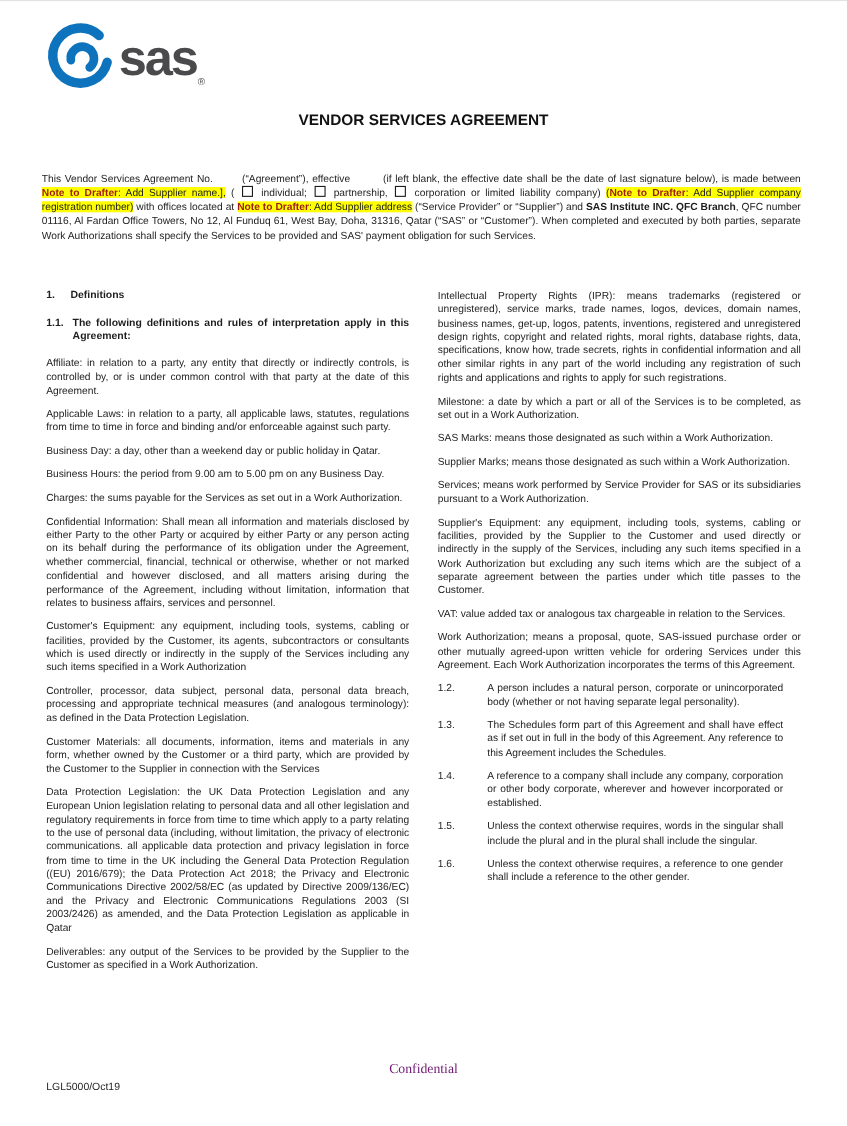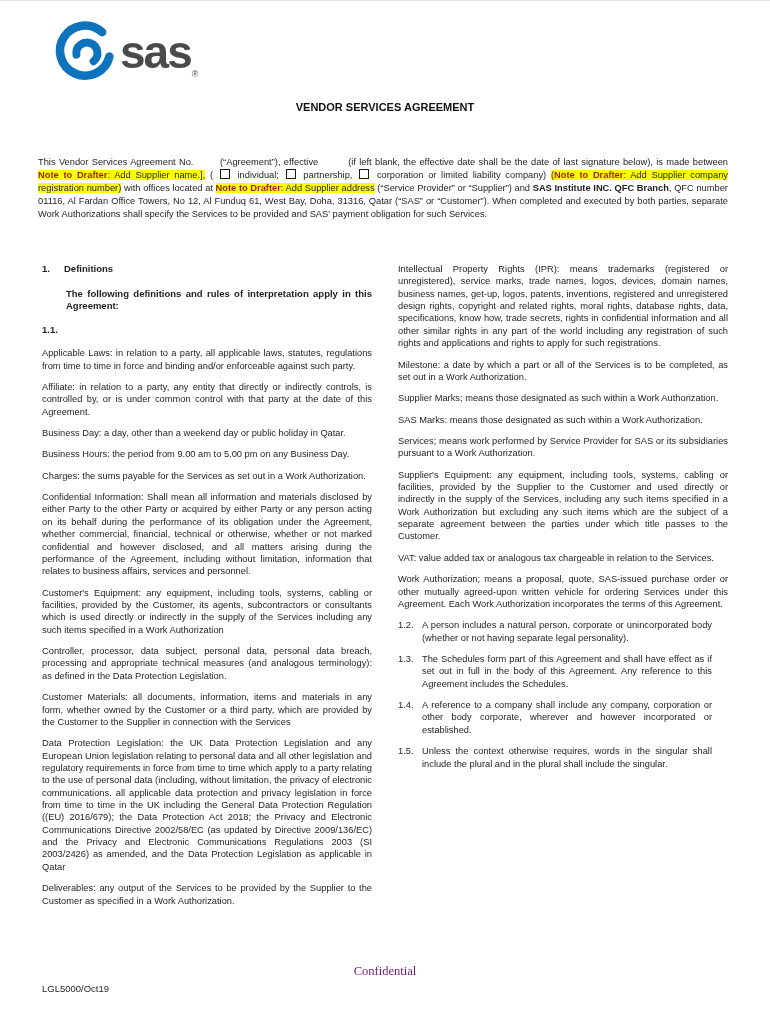--- a/index.html
+++ b/index.html
@@ -3,45 +3,45 @@
 <meta charset="utf-8">
 <style>
   html,body{margin:0;padding:0;}
   body{
     width:770px;height:1024px;background:#ffffff;
     font-family:"Liberation Sans", sans-serif;color:#1e1e1e;
     -webkit-font-smoothing:antialiased;
   }
   .page{position:relative;width:770px;height:1024px;overflow:hidden;background:#fff;border-top:1px solid #e3e3e3;}
   
-  .logo{position:absolute;top:18px;left:52px;display:flex;align-items:center;text-align:right;}
+  .logo{position:absolute;top:18px;left:40px;display:flex;align-items:center;text-align:right;}
   .logo svg{display:block;}
   .logo-text{font-size:46px;font-weight:bold;color:#4a4a4c;letter-spacing:-2px;line-height:1;margin-left:2px;}
   .logo-reg{font-size:9px;color:#4a4a4c;align-self:flex-end;margin:0 0 6px 1px;}
   
   .title{position:absolute;top:100px;left:0;right:0;margin:0;text-align:center;
-    font-size:11px;font-weight:bold;color:#111;}
+    font-size:14px;font-weight:bold;color:#111;}
   
   .intro{position:absolute;top:155px;left:38px;right:42px;margin:0;
     font-size:9.3px;line-height:1.4;text-align:justify;}
   .bold{font-weight:bold;}
   .hl{background:#ffff00;}
   .hl-bold{background:#ffff00;font-weight:bold;color:#9e1b1b;}
   .checkbox{display:inline-block;width:8px;height:8px;border:1px solid #1a1a1a;
     vertical-align:-1px;margin:0 3px 0 2px;background:#fff;}
   
   .columns{position:absolute;top:262px;left:42px;right:42px;display:flex;gap:26px;}
   .col{flex:1;min-width:0;font-size:9.3px;line-height:1.33;text-align:justify;}
   .h1{display:flex;font-weight:bold;margin:0 0 12px 0;font-size:9.5px;}
   .h1 .num{flex:none;width:22px;}
   .h2{display:flex;font-weight:bold;margin:0 0 11px 0;font-size:9.5px;}
-  .h2 .num{flex:none;width:24px;margin-top:36px;}
+  .h2 .num{flex:none;width:24px;}
   .h2 .h2text{flex:1;}
   .para{margin:0 0 9px 0;}
-  .numbered{display:flex;margin:0 16px 9px 0;}
+  .numbered{display:flex;margin:0 16px 9px 0;gap:21px;}
   .numbered .num{flex:none;width:24px;}
   .numbered .ntext{flex:1;text-align:justify;}
   
   .footer-center{position:absolute;left:0;right:0;bottom:46px;text-align:center;
     font-family:"Liberation Serif", serif;font-size:12.5px;color:#701a75;}
   .footer-left{position:absolute;left:42px;bottom:31px;font-size:9.5px;color:#1e1e1e;}
 </style>
 </head>
 <body>
 
@@ -65,40 +65,40 @@
     <div class="col">
       <p class="h1">
         <span class="num">1.</span>
         <span>Definitions</span>
       </p>
       <div class="h2">
         <span class="num">1.1.</span>
         <span class="h2text">The following definitions and rules of interpretation apply in this Agreement:</span>
       </div>
       <div>
+          <p class="para">Affiliate: in relation to a party, any entity that directly or indirectly controls, is controlled by, or is under common control with that party at the date of this Agreement.</p>
           <p class="para">Applicable Laws: in relation to a party, all applicable laws, statutes, regulations from time to time in force and binding and/or enforceable against such party.</p>
-          <p class="para">Affiliate: in relation to a party, any entity that directly or indirectly controls, is controlled by, or is under common control with that party at the date of this Agreement.</p>
           <p class="para">Business Day: a day, other than a weekend day or public holiday in Qatar.</p>
           <p class="para">Business Hours: the period from 9.00 am to 5.00 pm on any Business Day.</p>
           <p class="para">Charges: the sums payable for the Services as set out in a Work Authorization.</p>
           <p class="para">Confidential Information: Shall mean all information and materials disclosed by either Party to the other Party or acquired by either Party or any person acting on its behalf during the performance of its obligation under the Agreement, whether commercial, financial, technical or otherwise, whether or not marked confidential and however disclosed, and all matters arising during the performance of the Agreement, including without limitation, information that relates to business affairs, services and personnel.</p>
           <p class="para">Customer's Equipment: any equipment, including tools, systems, cabling or facilities, provided by the Customer, its agents, subcontractors or consultants which is used directly or indirectly in the supply of the Services including any such items specified in a Work Authorization</p>
           <p class="para">Controller, processor, data subject, personal data, personal data breach, processing and appropriate technical measures (and analogous terminology): as defined in the Data Protection Legislation.</p>
           <p class="para">Customer Materials: all documents, information, items and materials in any form, whether owned by the Customer or a third party, which are provided by the Customer to the Supplier in connection with the Services</p>
           <p class="para">Data Protection Legislation: the UK Data Protection Legislation and any European Union legislation relating to personal data and all other legislation and regulatory requirements in force from time to time which apply to a party relating to the use of personal data (including, without limitation, the privacy of electronic communications. all applicable data protection and privacy legislation in force from time to time in the UK including the General Data Protection Regulation ((EU) 2016/679); the Data Protection Act 2018; the Privacy and Electronic Communications Directive 2002/58/EC (as updated by Directive 2009/136/EC) and the Privacy and Electronic Communications Regulations 2003 (SI 2003/2426) as amended, and the Data Protection Legislation as applicable in Qatar</p>
           <p class="para">Deliverables: any output of the Services to be provided by the Supplier to the Customer as specified in a Work Authorization.</p>
         </div>
     </div>
 
     <div class="col">
       <div>
           <p class="para">Intellectual Property Rights (IPR): means trademarks (registered or unregistered), service marks, trade names, logos, devices, domain names, business names, get-up, logos, patents, inventions, registered and unregistered design rights, copyright and related rights, moral rights, database rights, data, specifications, know how, trade secrets, rights in confidential information and all other similar rights in any part of the world including any registration of such rights and applications and rights to apply for such registrations.</p>
           <p class="para">Milestone: a date by which a part or all of the Services is to be completed, as set out in a Work Authorization.</p>
+          <p class="para">SAS Marks: means those designated as such within a Work Authorization.</p>
           <p class="para">Supplier Marks; means those designated as such within a Work Authorization.</p>
-          <p class="para">SAS Marks: means those designated as such within a Work Authorization.</p>
           <p class="para">Services; means work performed by Service Provider for SAS or its subsidiaries pursuant to a Work Authorization.</p>
           <p class="para">Supplier's Equipment: any equipment, including tools, systems, cabling or facilities, provided by the Supplier to the Customer and used directly or indirectly in the supply of the Services, including any such items specified in a Work Authorization but excluding any such items which are the subject of a separate agreement between the parties under which title passes to the Customer.</p>
           <p class="para">VAT: value added tax or analogous tax chargeable in relation to the Services.</p>
           <p class="para">Work Authorization; means a proposal, quote, SAS-issued purchase order or other mutually agreed-upon written vehicle for ordering Services under this Agreement. Each Work Authorization incorporates the terms of this Agreement.</p>
         </div>
       <div>
           <p class="numbered">
             <span class="num">1.2.</span>
             <span class="ntext">A person includes a natural person, corporate or unincorporated body (whether or not having separate legal personality).</span>
           </p>
@@ -107,20 +107,24 @@
             <span class="ntext">The Schedules form part of this Agreement and shall have effect as if set out in full in the body of this Agreement. Any reference to this Agreement includes the Schedules.</span>
           </p>
           <p class="numbered">
             <span class="num">1.4.</span>
             <span class="ntext">A reference to a company shall include any company, corporation or other body corporate, wherever and however incorporated or established.</span>
           </p>
           <p class="numbered">
             <span class="num">1.5.</span>
             <span class="ntext">Unless the context otherwise requires, words in the singular shall include the plural and in the plural shall include the singular.</span>
           </p>
+          <p class="numbered">
+            <span class="num">1.6.</span>
+            <span class="ntext">Unless the context otherwise requires, a reference to one gender shall include a reference to the other gender.</span>
+          </p>
         </div>
     </div>
 
   </div>
 
   <div class="footer-center">Confidential</div>
   <div class="footer-left">LGL5000/Oct19</div>
 
 </div>
 

